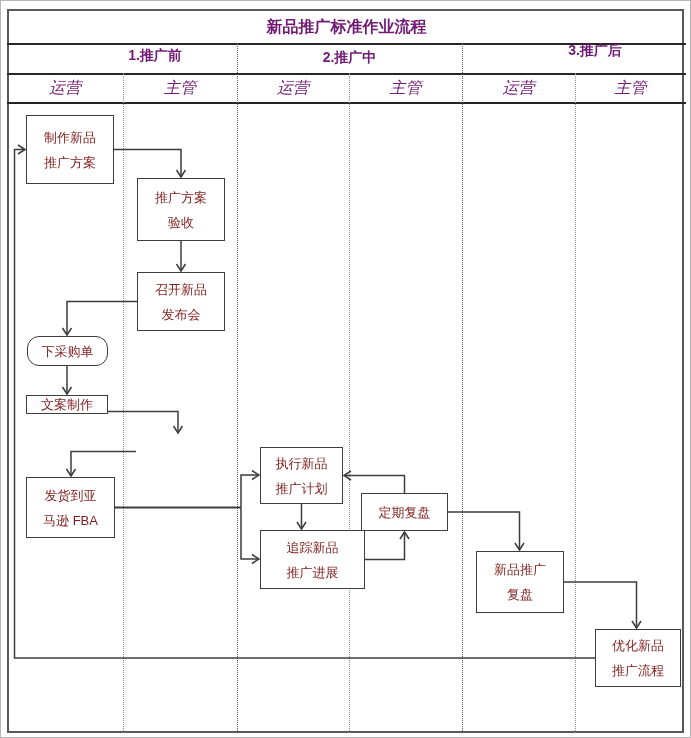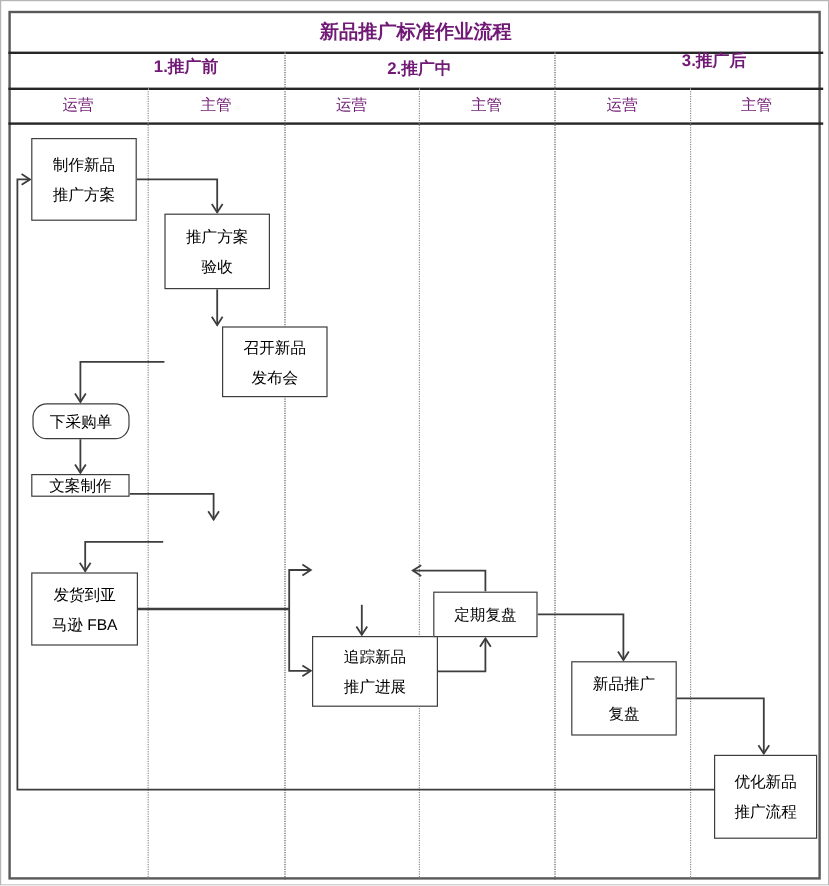--- a/index.html
+++ b/index.html
@@ -11,25 +11,25 @@
   
   .hline{position:absolute;left:6px;width:679px;height:0;border-top:2px solid #262626;}
   
   .vdiv{position:absolute;width:0;border-left:1px dotted #595959;}
   .vdiv.sub{border-left:1px dotted #8c8c8c;}
   
   .cell{position:absolute;display:flex;align-items:center;justify-content:center;
         color:#701a75;box-sizing:border-box;}
   .title-cell{font-size:16px;font-weight:bold;}
   .phase-cell{font-size:14px;font-weight:bold;}
-  .role-cell{font-size:13px;font-weight:normal;}
+  .role-cell{font-size:16px;font-weight:normal;font-style:italic;}
   
   .node{position:absolute;background:#fff;border:1.5px solid #3d3d3d;box-sizing:border-box;
         display:flex;align-items:center;justify-content:center;text-align:center;
-        font-size:13px;color:#000000;z-index:3;}
+        font-size:13px;color:#7f1d1d;z-index:3;}
   .node span{white-space:pre-line;line-height:25px;display:block;}
   
   svg.wires{position:absolute;left:0;top:0;z-index:2;pointer-events:none;}
 </style>
 </head>
 <body>
 
 <div id="canvas">
 
   <div class="frame"></div>
@@ -85,52 +85,56 @@
   <div class="node" style="left:25px;top:114px;width:88px;height:69px;">
     <span>制作新品
 推广方案</span>
     </div>
 
   <div class="node" style="left:136px;top:177px;width:88px;height:63px;">
     <span>推广方案
 验收</span>
     </div>
 
-  <div class="node" style="left:136px;top:271px;width:88px;height:59px;margin-left:48px;">
+  <div class="node" style="left:136px;top:271px;width:88px;height:59px;">
     <span>召开新品
 发布会</span>
     </div>
 
   <div class="node" style="left:26px;top:335px;width:81px;height:30px;border-radius:12px;">
     <span>下采购单</span>
     </div>
 
   <div class="node" style="left:25px;top:394px;width:82px;height:19px;">
     <span>文案制作</span>
     </div>
 
 
   <div class="node" style="left:25px;top:476px;width:89px;height:61px;">
     <span>发货到亚
 马逊 FBA</span>
     </div>
 
+  <div class="node" style="left:259px;top:446px;width:83px;height:57px;">
+    <span>执行新品
+推广计划</span>
+    </div>
 
   <div class="node" style="left:259px;top:529px;width:105px;height:59px;">
     <span>追踪新品
 推广进展</span>
     </div>
 
   <div class="node" style="left:360px;top:492px;width:87px;height:38px;">
     <span>定期复盘</span>
     </div>
 
   <div class="node" style="left:475px;top:550px;width:88px;height:62px;">
     <span>新品推广
 复盘</span>
     </div>
 
-  <div class="node" style="left:594px;top:628px;width:86px;height:70px;">
+  <div class="node" style="left:594px;top:628px;width:86px;height:58px;">
     <span>优化新品
 推广流程</span>
     </div>
 
 </div>
 
 </body></html>

